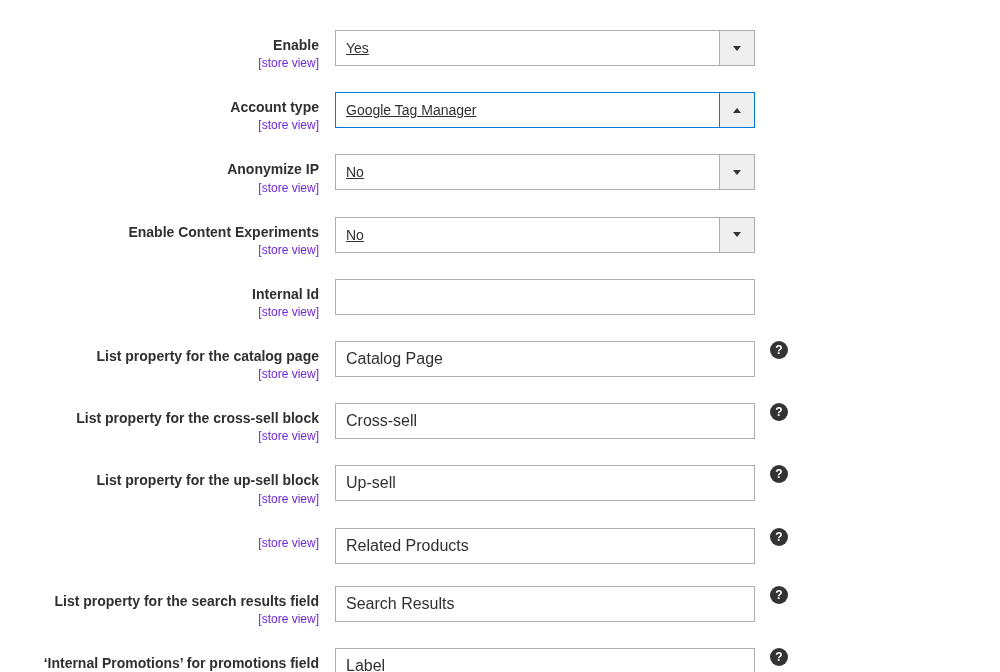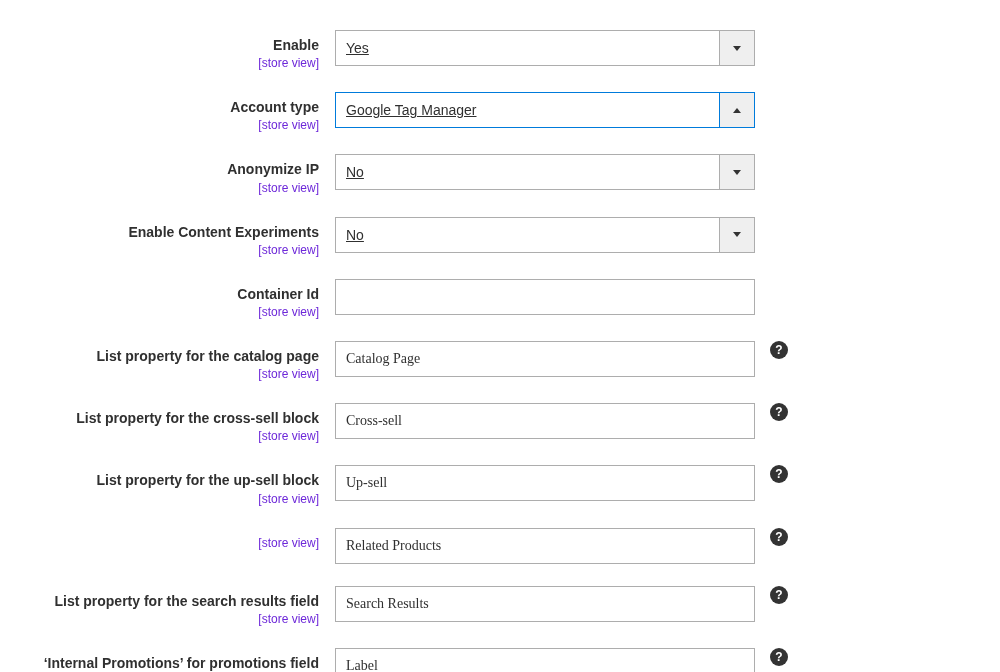--- a/index.html
+++ b/index.html
@@ -92,24 +92,24 @@
       height: 0;
       border-left: 4px solid transparent;
       border-right: 4px solid transparent;
       border-bottom: 5px solid #333;
     }
     .text-input {
       width: 100%;
       height: 36px;
       border: 1px solid #adadad;
       padding: 7px 10px;
-      font-size: 14px;
+      font-size: 16px;
       color: #303030;
       background: #fff;
-      font-family: Liberation Serif, serif;
+      font-family: Liberation Sans, sans-serif;
     }
     .help-col {
       width: 32px;
       display: flex;
       align-items: center;
       justify-content: center;
       margin-left: 8px;
     }
     .help-icon {
       width: 18px;
@@ -185,21 +185,21 @@
         <div class="select-display">No</div>
         <div class="select-arrow-btn">
           <div class="arrow-down"></div>
         </div>
       </div>
     </div>
   </div>
 
   <div class="field-row">
     <div class="label-col">
-      <span class="label-main">Container Id</span>
+      <span class="label-main">Internal Id</span>
       <span class="label-scope">[store view]</span>
     </div>
     <div class="input-col">
       <input type="text" class="text-input" value="" style="">
     </div>
   </div>
 
   <div class="field-row">
     <div class="label-col">
       <span class="label-main">List property for the catalog page</span>

